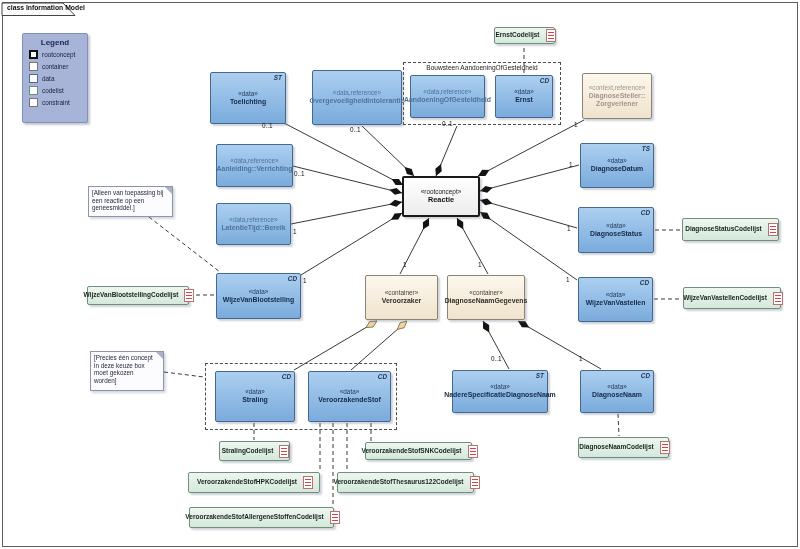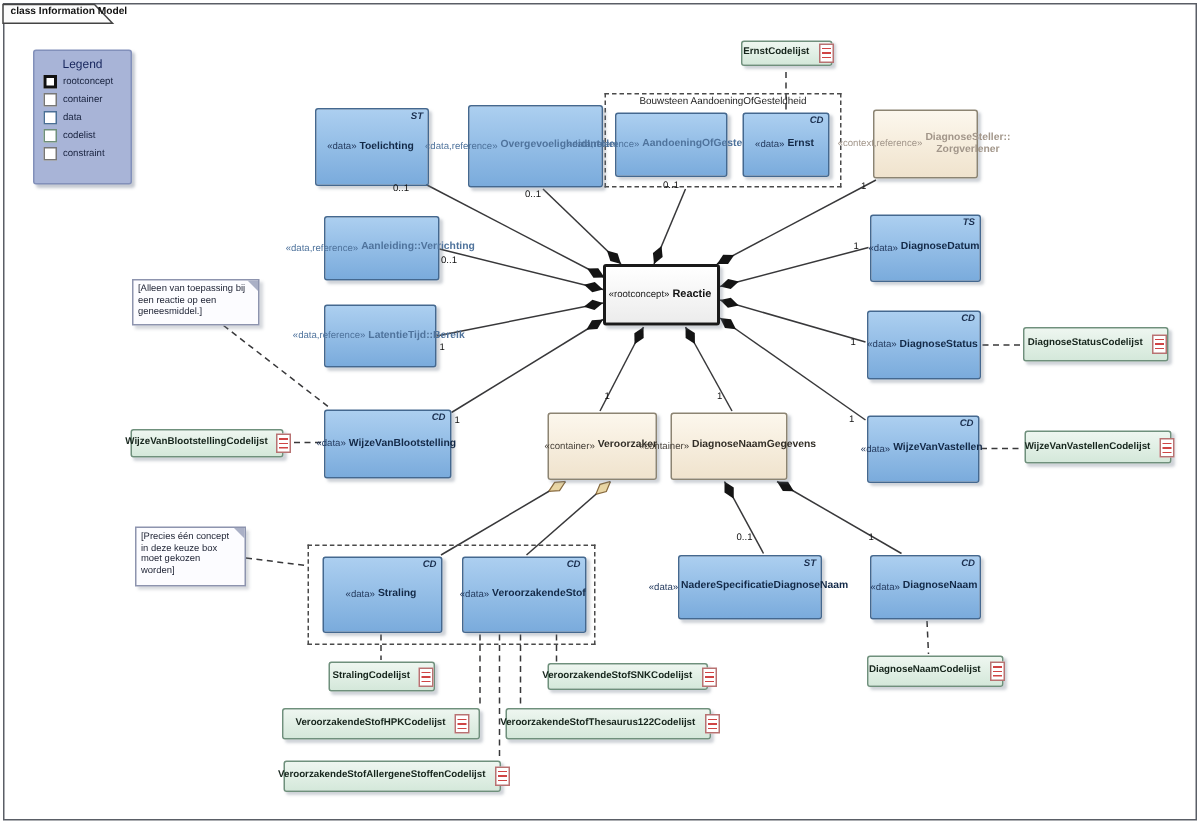--- a/index.html
+++ b/index.html
@@ -5,33 +5,33 @@
   html,body{margin:0;padding:0;background:#fff;}
   .canvas{position:relative;width:800px;height:549px;background:#ffffff;overflow:hidden;
           font-family:"Liberation Sans","DejaVu Sans",sans-serif;}
   .frame{position:absolute;inset:2px;border:1px solid #5a5e66;pointer-events:none;}
   .tabtext{position:absolute;left:7px;top:4px;font-size:6.8px;font-weight:bold;color:#111;}
 
   
   .legend{position:absolute;left:22px;top:33px;width:64px;height:88px;
           background:#a8b4d7;border:1px solid #8290ba;border-radius:2px;
           box-shadow:2px 2px 2px rgba(110,120,140,.4);}
-  .legend-title{text-align:center;font-size:8px;font-weight:normal;color:#15245c;margin-top:4px;}
+  .legend-title{text-align:center;font-size:8px;font-weight:bold;color:#15245c;margin-top:4px;}
   .legend-row{display:flex;align-items:center;gap:4px;margin:3px 0 0 6px;}
   .legend-row .sw{width:9px;height:9px;box-sizing:border-box;background:#fff;border:1px solid #777;}
   .sw-rootconcept{background:#ffffff;border:2px solid #111 !important;}
   .sw-container{background:#f6e7d1;}
   .sw-data{background:#84b6e5;border-color:#4a6e96 !important;}
   .sw-codelist{background:#d3e8d9;border-color:#6f8f7b !important;}
   .sw-constraint{background:#e7e7f6;}
   .legend-row .lbl{font-size:6.4px;color:#16203c;}
 
   
   .node{position:absolute;box-sizing:border-box;border-radius:2px;
-        display:flex;flex-direction:row;align-items:center;justify-content:center;
+        display:flex;flex-direction:column;align-items:center;justify-content:center;
         text-align:center;box-shadow:2px 2px 2px rgba(115,125,140,.35);}
   .node .stereo{font-size:6.4px;line-height:8px;}
   .node .nm{font-size:6.9px;font-weight:bold;line-height:8.2px;white-space:pre-line;padding:0 2px;}
   .corner{position:absolute;top:1px;right:3px;font-size:6.4px;font-style:italic;font-weight:bold;color:#1c3050;}
 
   .root{background:linear-gradient(180deg,#ffffff,#ececec);border:2px solid #1a1a1a;}
   .root .stereo{color:#222;}
   .root .nm{font-size:7.3px;color:#111;}
 
   .data{background:linear-gradient(180deg,#accff0 0%,#7aabdc 100%);border:1px solid #44688f;}

